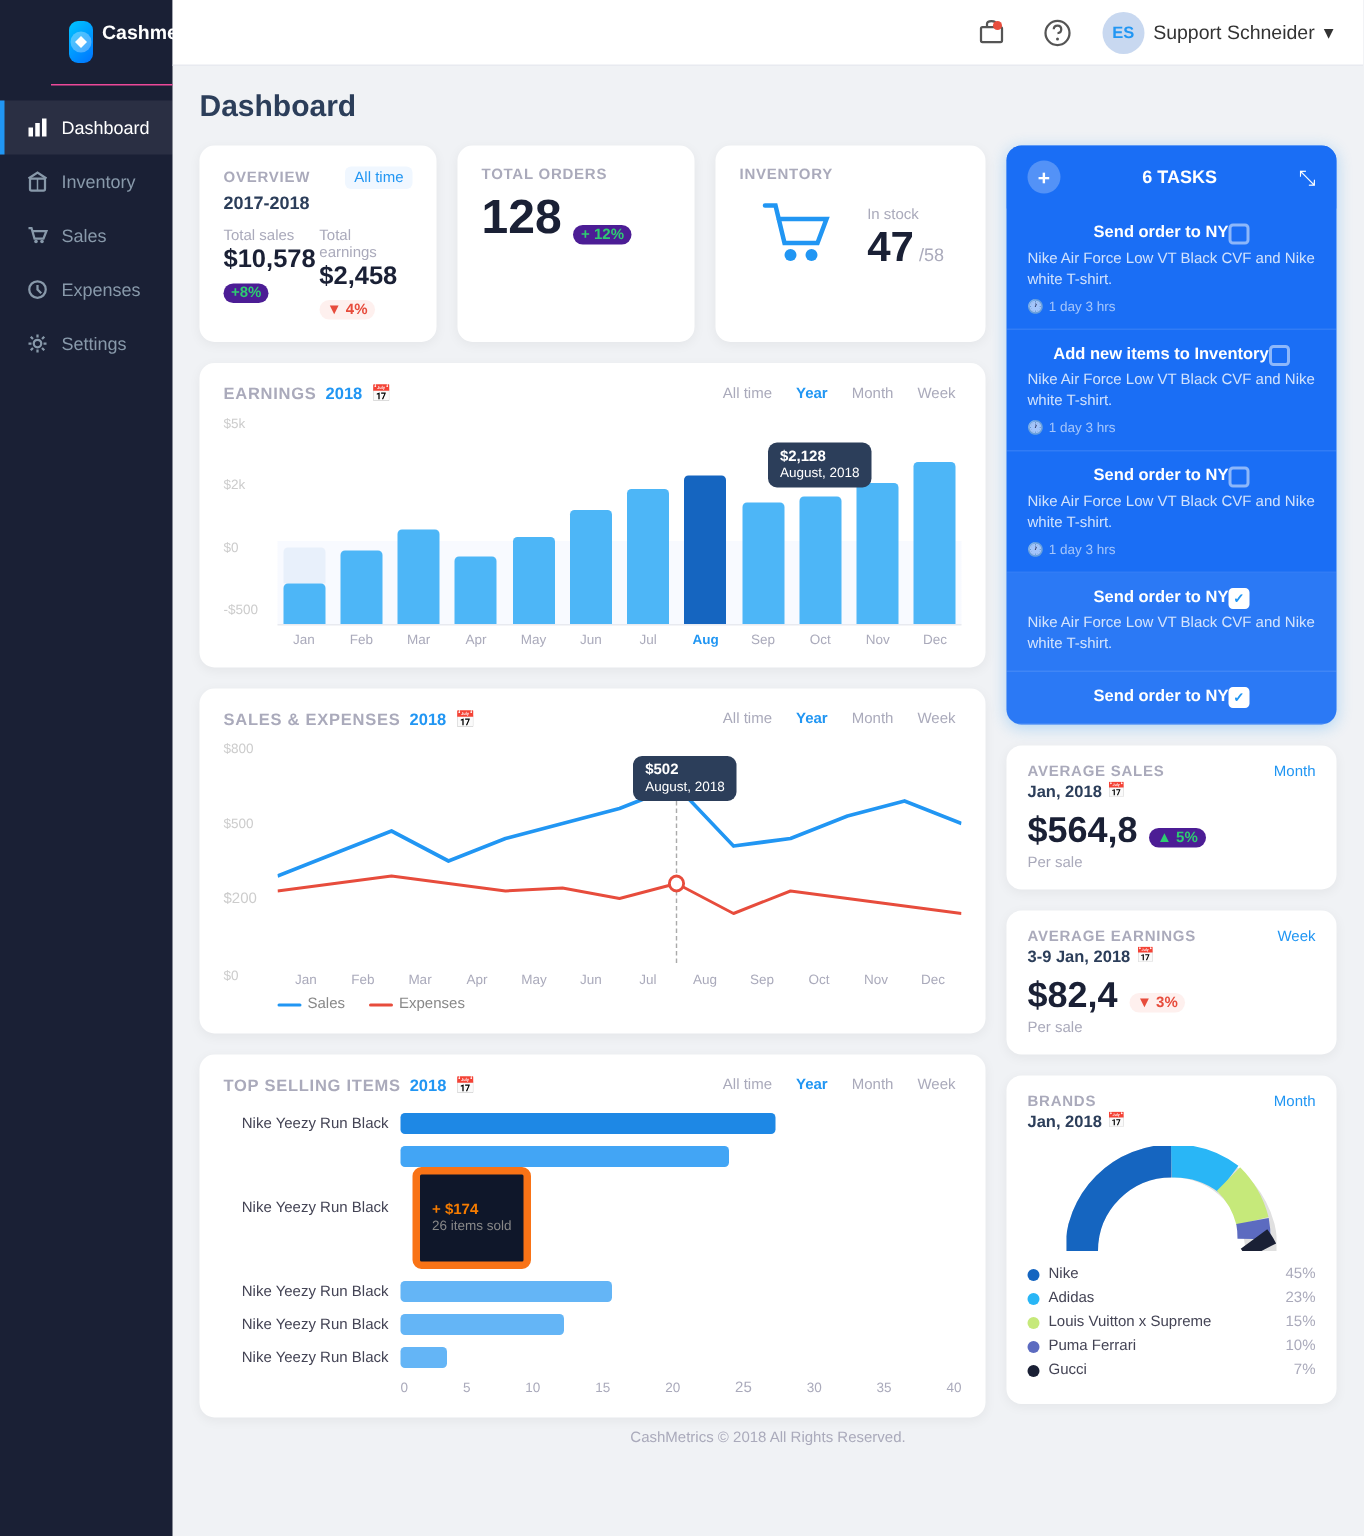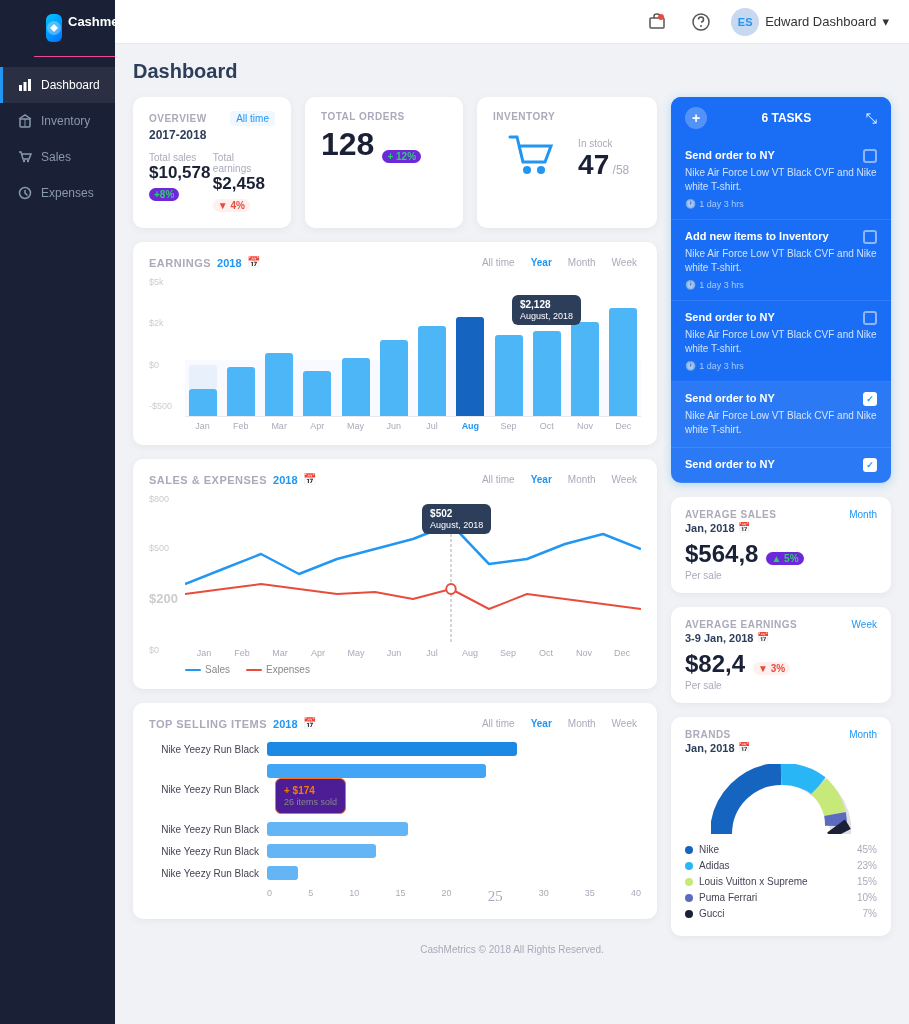--- a/index.html
+++ b/index.html
@@ -36,21 +36,21 @@
     .overview-row { display: grid; grid-template-columns: 1fr 1fr 180px; gap: 14px; }
 
     .overview-card { background: #fff; border-radius: 10px; padding: 14px 16px; box-shadow: 0 2px 8px rgba(0,0,0,0.05); }
     .card-label { font-size: 10px; color: #aab; text-transform: uppercase; font-weight: 600; letter-spacing: 0.5px; }
     .card-year { font-size: 12px; font-weight: 700; color: #2c3e5a; margin-top: 2px; }
     .stat-row { display: flex; justify-content: space-between; margin-top: 10px; }
     .stat-item {}
     .stat-item .stat-label { font-size: 10px; color: #aab; }
     .stat-item .stat-value { font-size: 17px; font-weight: 700; color: #1a2035; }
     .badge { font-size: 10px; padding: 1px 5px; border-radius: 10px; font-weight: 600; }
-    .badge.up { color: #2ecc71; background: #6d28d9; }
+    .badge.up { color: #2ecc71; background: #4c1d95; }
     .badge.down { color: #e74c3c; background: #fef0ee; }
     .order-count { font-size: 32px; font-weight: 800; color: #1a2035; }
     .overview-header { display: flex; justify-content: space-between; align-items: center; }
     .time-selector { font-size: 10px; color: #2196f3; cursor: pointer; background: #f0f7ff; border-radius: 4px; padding: 2px 6px; }
 
     
     .inventory-card { background: #fff; border-radius: 10px; padding: 14px 16px; box-shadow: 0 2px 8px rgba(0,0,0,0.05); display: flex; flex-direction: column; }
     .inventory-inner { display: flex; align-items: center; justify-content: space-around; margin-top: 10px; }
     .cart-icon-wrap { color: #2196f3; font-size: 40px; }
     .stock-info { text-align: left; }
@@ -59,21 +59,21 @@
     .stock-total { font-size: 12px; color: #aab; }
 
     
     .tasks-panel { background: #1a6ef5; border-radius: 10px; padding: 0; box-shadow: 0 2px 10px rgba(33,150,243,0.3); overflow: hidden; max-height: 490px; overflow-y: auto; }
     .tasks-header { display: flex; justify-content: space-between; align-items: center; padding: 10px 14px; background: #1a6ef5; }
     .tasks-add-btn { width: 22px; height: 22px; border-radius: 50%; background: rgba(255,255,255,0.25); display: flex; align-items: center; justify-content: center; cursor: pointer; color: #fff; font-size: 14px; font-weight: 700; }
     .tasks-title { color: #fff; font-size: 12px; font-weight: 700; }
     .tasks-expand { color: #fff; font-size: 14px; cursor: pointer; }
     .task-item { padding: 10px 14px; border-bottom: 1px solid rgba(255,255,255,0.1); }
     .task-item.completed { background: rgba(255,255,255,0.08); }
-    .task-item-header { display: flex; justify-content: space-between; align-items: flex-start; }
+    .task-item-header { display: flex; justify-content: center; align-items: flex-start; }
     .task-title { color: #fff; font-size: 11px; font-weight: 700; }
     .task-checkbox { width: 14px; height: 14px; border: 2px solid rgba(255,255,255,0.5); border-radius: 3px; flex-shrink: 0; display: flex; align-items: center; justify-content: center; cursor: pointer; }
     .task-checkbox.checked { background: #fff; border-color: #fff; }
     .task-checkbox.checked::after { content: '✓'; color: #2196f3; font-size: 9px; font-weight: 700; }
     .task-desc { color: rgba(255,255,255,0.8); font-size: 10px; margin-top: 3px; line-height: 1.4; }
     .task-time { color: rgba(255,255,255,0.6); font-size: 9px; margin-top: 5px; display: flex; align-items: center; gap: 3px; }
 
     
     .chart-card { background: #fff; border-radius: 10px; padding: 14px 16px; box-shadow: 0 2px 8px rgba(0,0,0,0.05); }
     .chart-header { display: flex; justify-content: space-between; align-items: center; margin-bottom: 8px; }
@@ -160,20 +160,29 @@
     </div>
     <div class="nav-item">
       <span class="nav-icon">
         <svg width="14" height="14" viewBox="0 0 14 14">
             <circle cx="7" cy="7" r="5.5" fill="none" stroke="currentColor" stroke-width="1.5"></circle>
             <path d="M7 4 L7 7 L9.5 9.5" fill="none" stroke="currentColor" stroke-width="1.5"></path>
           </svg>
       </span>
       <span>Expenses</span>
     </div>
+    <div class="nav-item">
+      <span class="nav-icon">
+        <svg width="14" height="14" viewBox="0 0 14 14">
+            <circle cx="7" cy="7" r="2.5" fill="none" stroke="currentColor" stroke-width="1.5"></circle>
+            <path d="M7 1 L7 3 M7 11 L7 13 M1 7 L3 7 M11 7 L13 7 M2.5 2.5 L4 4 M10 10 L11.5 11.5 M11.5 2.5 L10 4 M4 10 L2.5 11.5" fill="none" stroke="currentColor" stroke-width="1.5"></path>
+          </svg>
+      </span>
+      <span>Settings</span>
+    </div>
   </div>
 </nav>
 
 <div class="main">
 
   <div class="topbar">
     <div class="topbar-icon">
       <svg width="20" height="20" viewBox="0 0 20 20">
           <rect x="3" y="6" width="14" height="10" rx="1" fill="none" stroke="#555" stroke-width="1.5"></rect>
           <path d="M7 6 L7 4 Q7 2 10 2 Q13 2 13 4 L13 6" fill="none" stroke="#555" stroke-width="1.5"></path>
@@ -182,21 +191,21 @@
     </div>
     <div class="topbar-icon">
       <svg width="20" height="20" viewBox="0 0 20 20">
           <circle cx="10" cy="10" r="8" fill="none" stroke="#555" stroke-width="1.5"></circle>
           <path d="M7.5 7.5 Q7.5 5 10 5 Q12.5 5 12.5 7.5 Q12.5 10 10 10" fill="none" stroke="#555" stroke-width="1.5"></path>
           <circle cx="10" cy="14" r="1" fill="#555"></circle>
         </svg>
     </div>
     <div class="user-info">
       <div class="user-avatar">ES</div>
-      <span>Edward Dashboard</span>
+      <span>Support Schneider</span>
       <span>▾</span>
     </div>
   </div>
 
   <div class="content">
     <div class="page-title">Dashboard</div>
 
     <div class="dashboard-grid">
 
       <div class="main-col">
@@ -352,21 +361,21 @@
               <span class="chart-filter">All time</span>
               <span class="chart-filter active">Year</span>
               <span class="chart-filter">Month</span>
               <span class="chart-filter">Week</span>
             </div>
           </div>
           <div style="position:relative;padding-left:36px;">
             <div style="position:absolute;left:0;top:0;bottom:20px;display:flex;flex-direction:column;justify-content:space-between;">
               <span style="font-size:9px;color:#ccc;">$800</span>
               <span style="font-size:9px;color:#ccc;">$500</span>
-              <span style="font-size:13px;color:#ccc;font-weight:bold;">$200</span>
+              <span style="font-size:10px;color:#ccc;">$200</span>
               <span style="font-size:9px;color:#ccc;">$0</span>
             </div>
             <div style="position:relative;">
               <svg id="line-chart-svg" width="100%" height="150" viewBox="0 0 480 150" preserveAspectRatio="none" style="display:block;">
 
                 <polyline points="0,90 40,75 80,60 120,80 160,65 200,55 240,45 280,30 320,70 360,65 400,50 440,40 480,55" fill="none" stroke="#2196f3" stroke-width="2.5" stroke-linejoin="round"></polyline>
 
                 <polyline points="0,100 40,95 80,90 120,95 160,100 200,98 240,105 280,95 320,115 360,100 400,105 440,110 480,115" fill="none" stroke="#e74c3c" stroke-width="2" stroke-linejoin="round"></polyline>
 
                 <line x1="280" y1="10" x2="280" y2="150" stroke="#aaa" stroke-width="1" stroke-dasharray="3,2"></line>
@@ -424,21 +433,21 @@
     <div class="bar-item-label">Nike Yeezy Run Black</div>
     <div class="bar-item-wrap">
       <div class="bar-item-bar " style="width:250px;background:#1e88e5;"></div>
 
     </div>
   </div>
               <div class="bar-item-row">
     <div class="bar-item-label">Nike Yeezy Run Black</div>
     <div class="bar-item-wrap">
       <div class="bar-item-bar " style="width:218.75px;background:#42a5f5;"></div>
-      <div style="display:inline-block;background:#4c1d95;border:1px solid #f97316;border-radius:6px;padding:6px 8px;font-size:10px;font-weight:700;margin-left:8px;color:#f57c00;">+ $174<br><span style="font-size:9px;font-weight:400;color:#888;">26 items sold</span></div>
+      <div style="display:inline-block;background:#0f172a;border:5px solid #f97316;border-radius:6px;padding:18px 8px;font-size:10px;font-weight:700;margin-left:8px;color:#f57c00;">+ $174<br><span style="font-size:9px;font-weight:400;color:#888;">26 items sold</span></div>
     </div>
   </div>
               <div class="bar-item-row">
     <div class="bar-item-label">Nike Yeezy Run Black</div>
     <div class="bar-item-wrap">
       <div class="bar-item-bar " style="width:140.625px;background:#64b5f6;"></div>
 
     </div>
   </div>
               <div class="bar-item-row">
@@ -455,21 +464,21 @@
 
     </div>
   </div>
             </div>
           <div style="display:flex;justify-content:space-between;padding-left:118px;margin-top:4px;">
             <span style="font-size:9px;color:#aab;">0</span>
             <span style="font-size:9px;color:#aab;">5</span>
             <span style="font-size:9px;color:#aab;">10</span>
             <span style="font-size:9px;color:#aab;">15</span>
             <span style="font-size:9px;color:#aab;">20</span>
-            <span style="font-size:15px;color:#aab;font-family:Liberation Serif, serif;">25</span>
+            <span style="font-size:10px;color:#aab;">25</span>
             <span style="font-size:9px;color:#aab;">30</span>
             <span style="font-size:9px;color:#aab;">35</span>
             <span style="font-size:9px;color:#aab;">40</span>
           </div>
         </div>
 
       </div>
 
       <div class="side-col">
 

